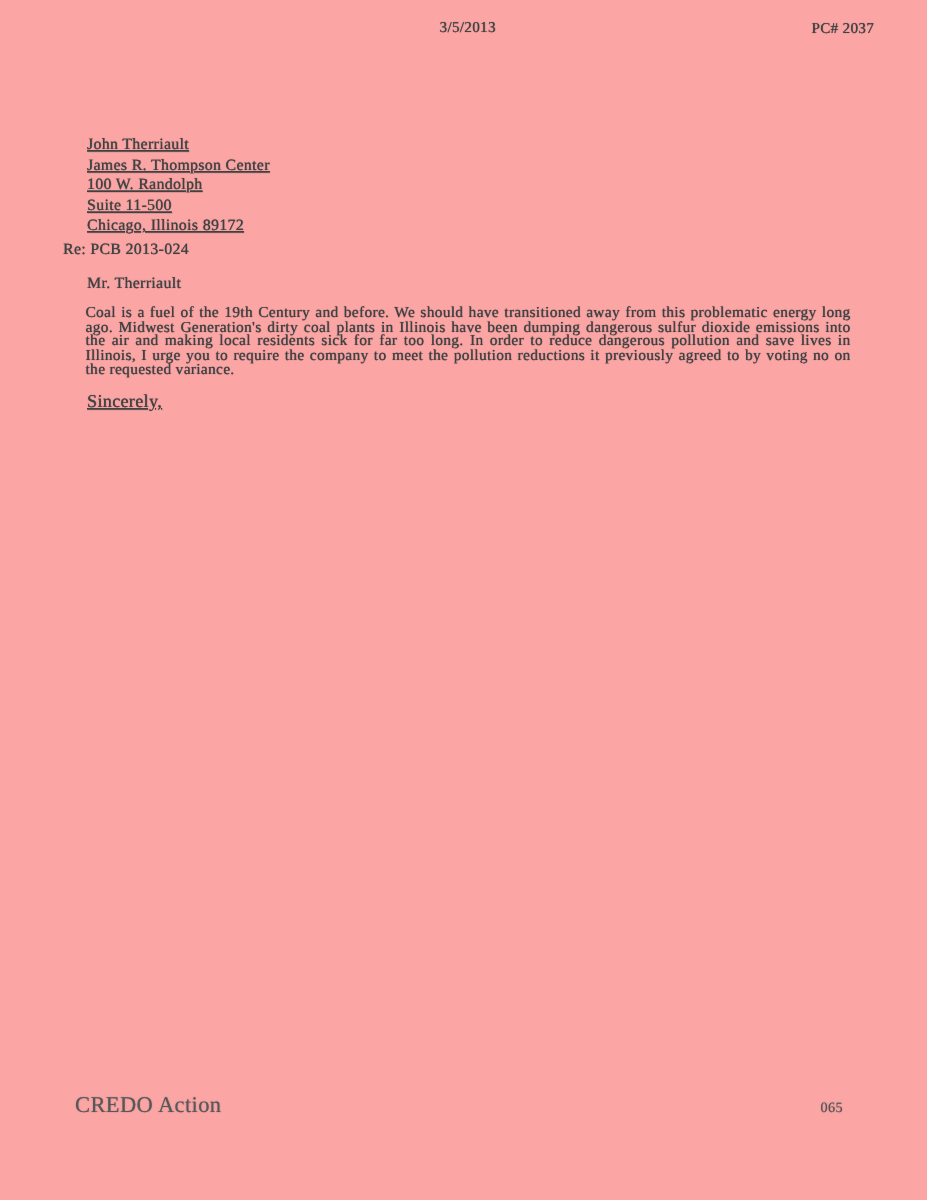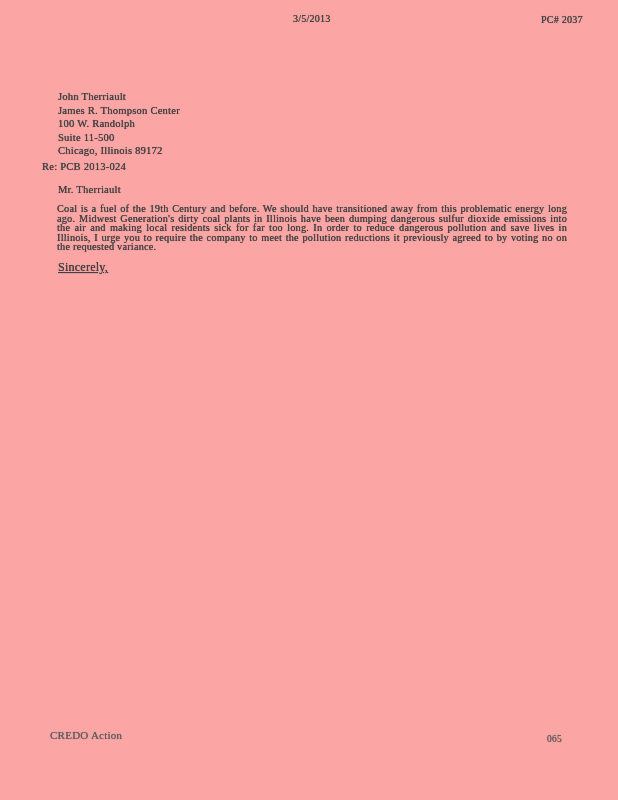--- a/index.html
+++ b/index.html
@@ -33,20 +33,21 @@
     top: 14px;
     left: 541px;
     font-size: 10px;
   }
   .recipient {
     position: absolute;
     top: 90px;
     left: 58px;
     font-size: 10.5px;
     line-height: 13.5px;
+    text-decoration: underline;
   }
   .re-line {
     position: absolute;
     top: 161px;
     left: 42px;
     font-size: 10.5px;
   }
   .salutation {
     position: absolute;
     top: 184px;
@@ -73,21 +74,21 @@
     position: absolute;
     top: 281px;
     left: 58px;
     font-size: 10.5px;
     line-height: 10.8px;
   }
   .footer-left {
     position: absolute;
     top: 729px;
     left: 50px;
-    font-size: 11px;
+    font-size: 15px;
     color: #585858;
     text-shadow: 0 0 0.8px rgba(90,90,90,0.8);
   }
   .footer-page {
     position: absolute;
     top: 734px;
     left: 519px;
     font-size: 9.5px;
     color: #535353;
     text-shadow: 0 0 0.8px rgba(90,90,90,0.8);

